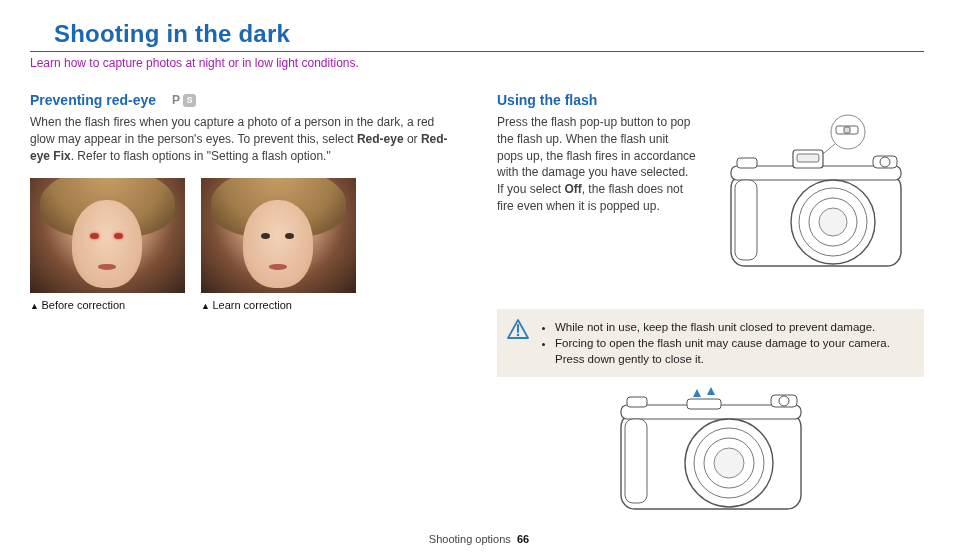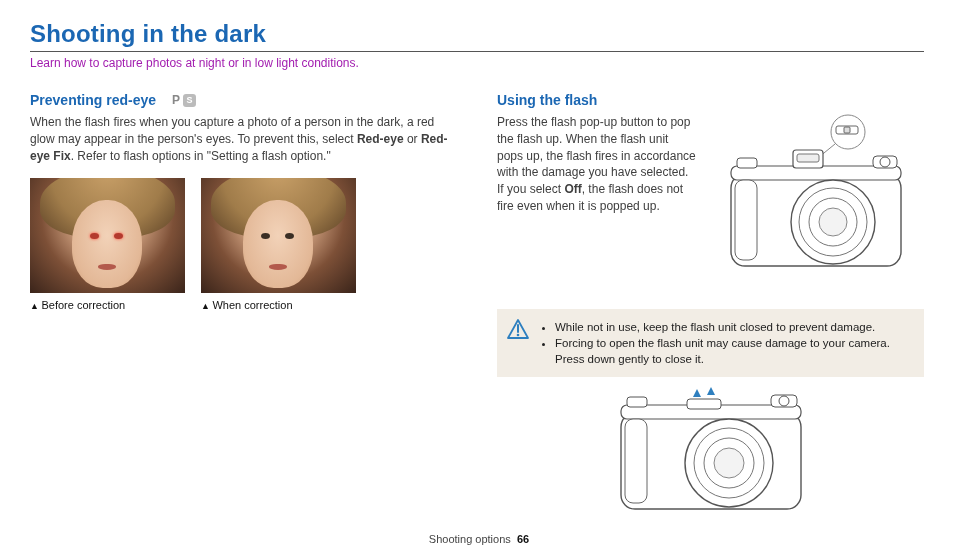--- a/index.html
+++ b/index.html
@@ -11,20 +11,21 @@
     font-size: 12px;
     color: #222;
     padding: 20px 30px 12px 30px;
     position: relative;
   }
   .page-title {
     color: #1b67b3;
     font-size: 24px;
     font-weight: 700;
     letter-spacing: 0.2px;
+    margin-left: 24px;
   }
   .rule {
     border: none;
     border-top: 1px solid #555;
     margin: 3px 0 4px 0;
   }
   .intro {
     font-size: 12px;
     color: #a21caf;
     margin-bottom: 22px;
@@ -181,21 +182,21 @@
           <div class="lips"></div>
         </div>
         <div class="caption">Before correction</div>
       </div>
       <div class="photo-block">
         <div class="photo after">
           <div class="eye l"></div>
           <div class="eye r"></div>
           <div class="lips"></div>
         </div>
-        <div class="caption">When correction</div>
+        <div class="caption">Learn correction</div>
       </div>
     </div>
   </div>
 
   <div class="col">
     <div class="section-heading">
       <span>Using the flash</span>
     </div>
     <div class="flash-row">
       <p class="body-text flash-text">

